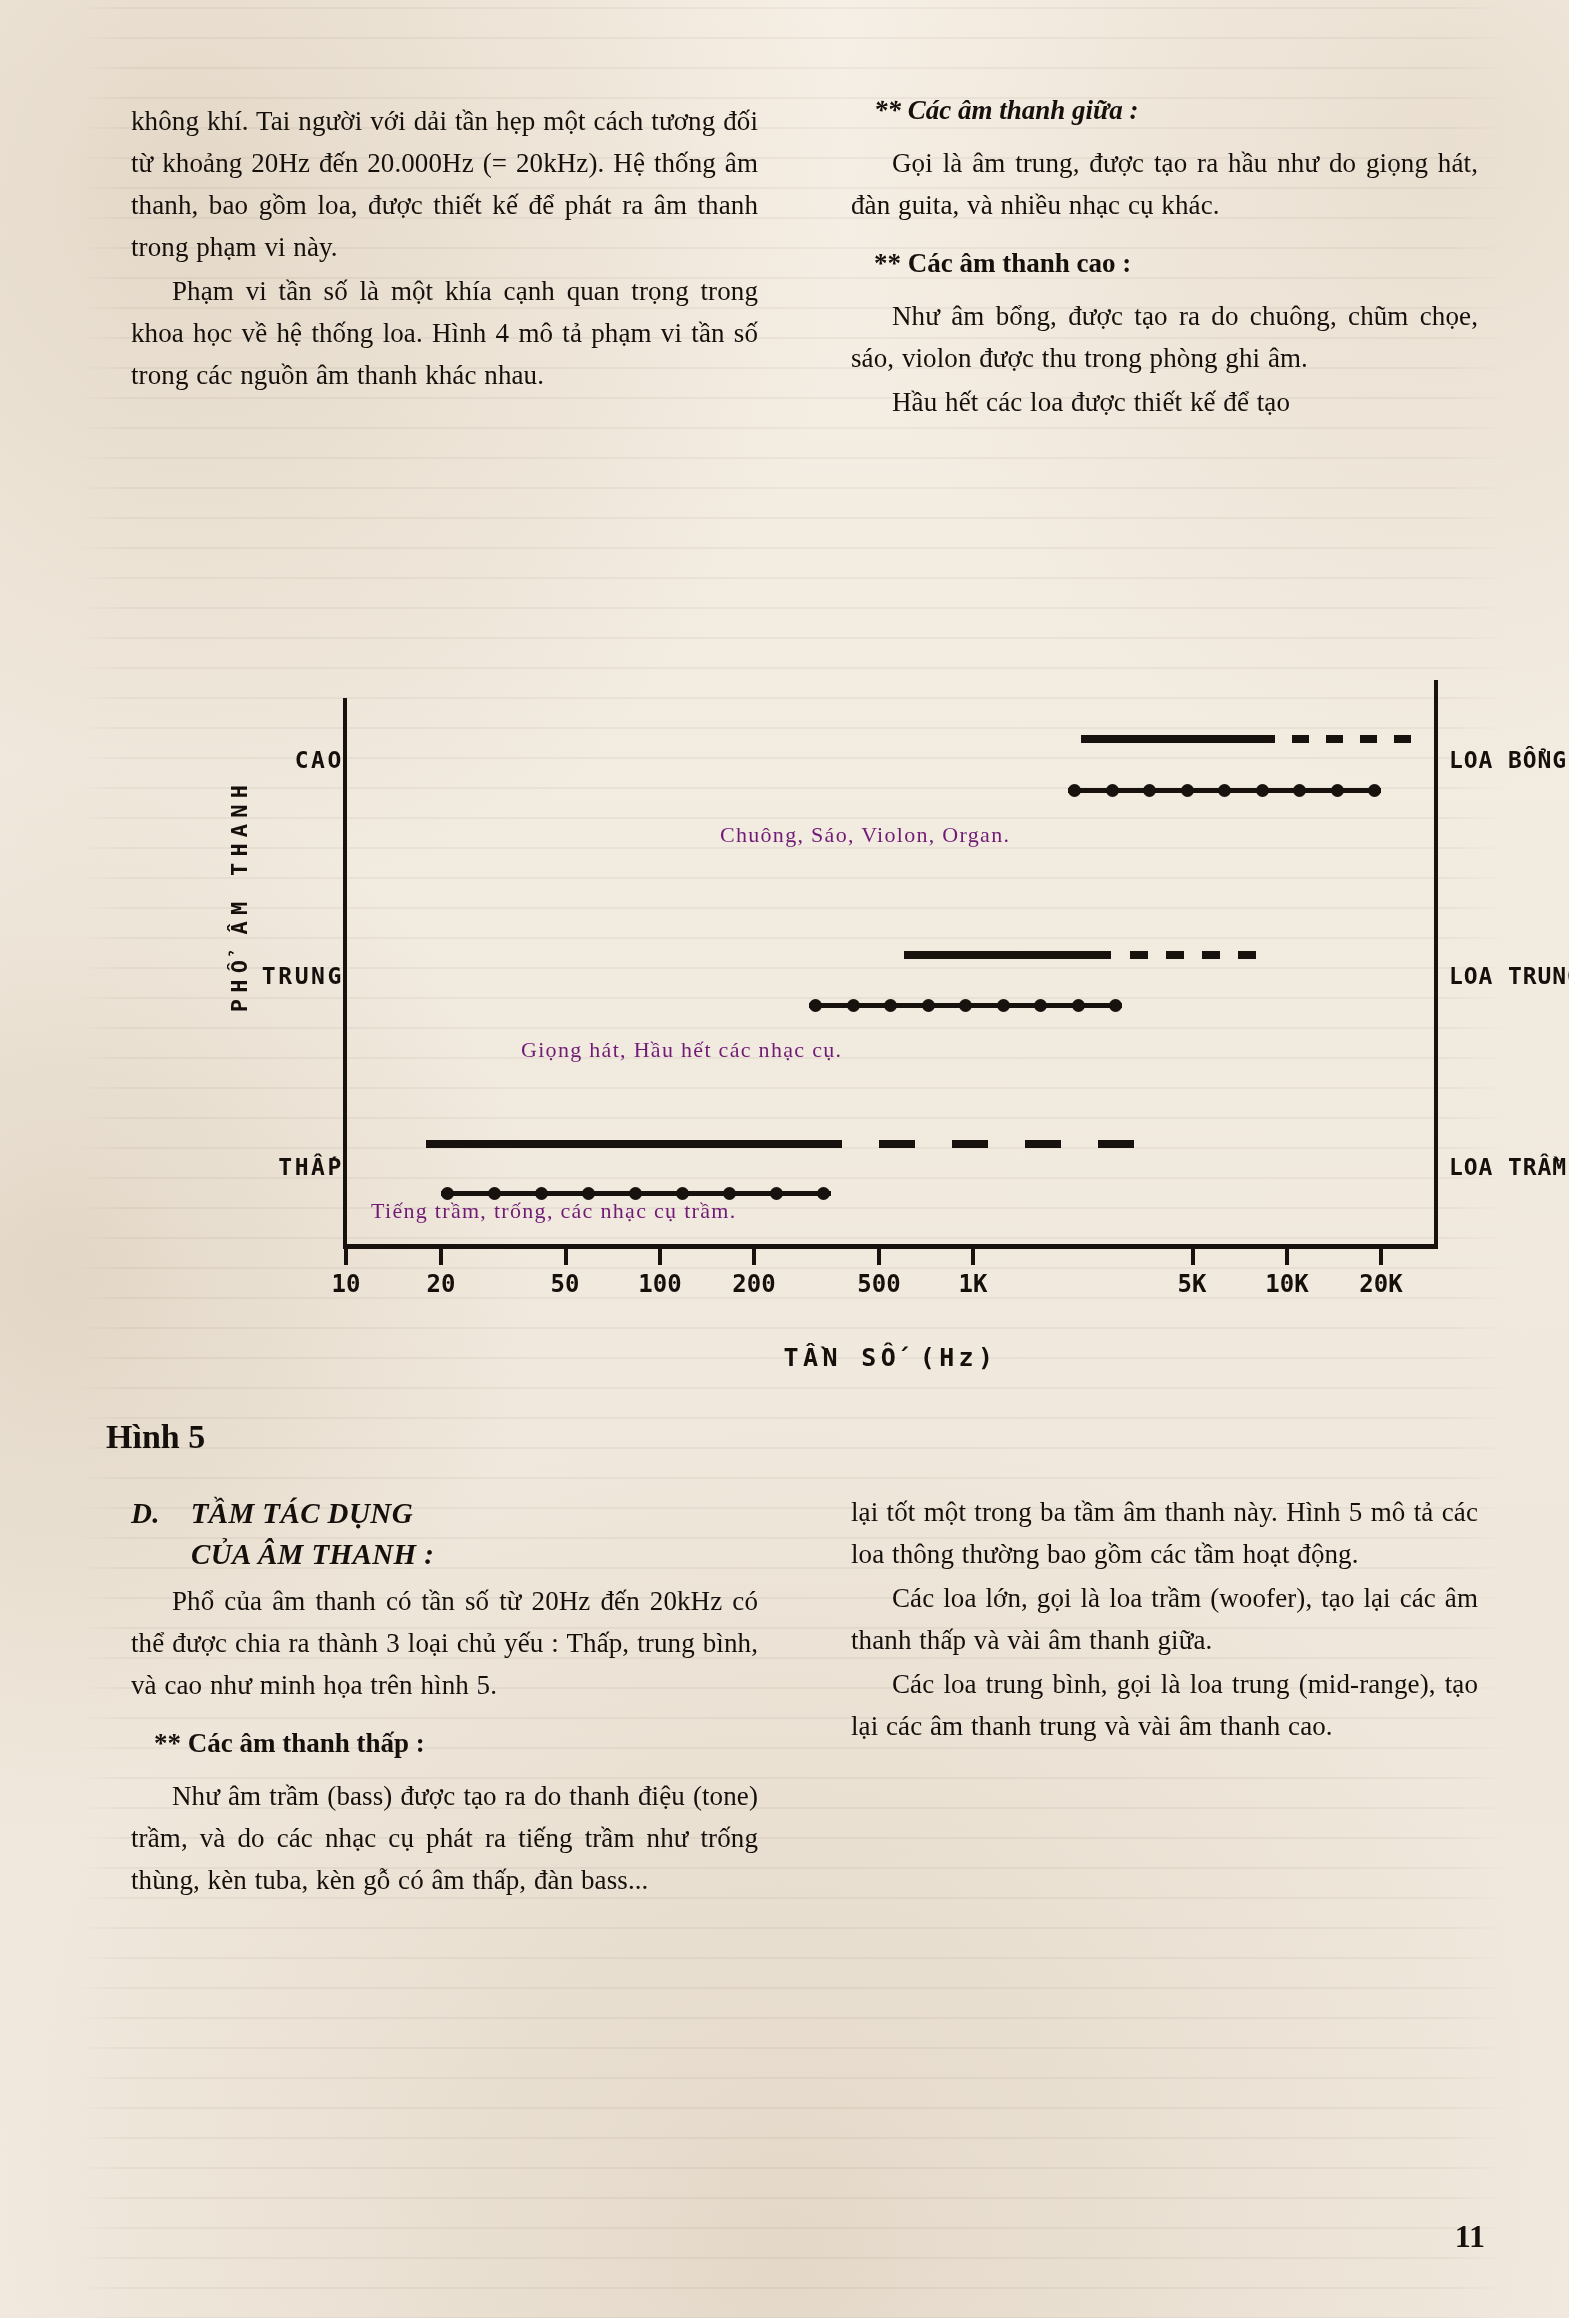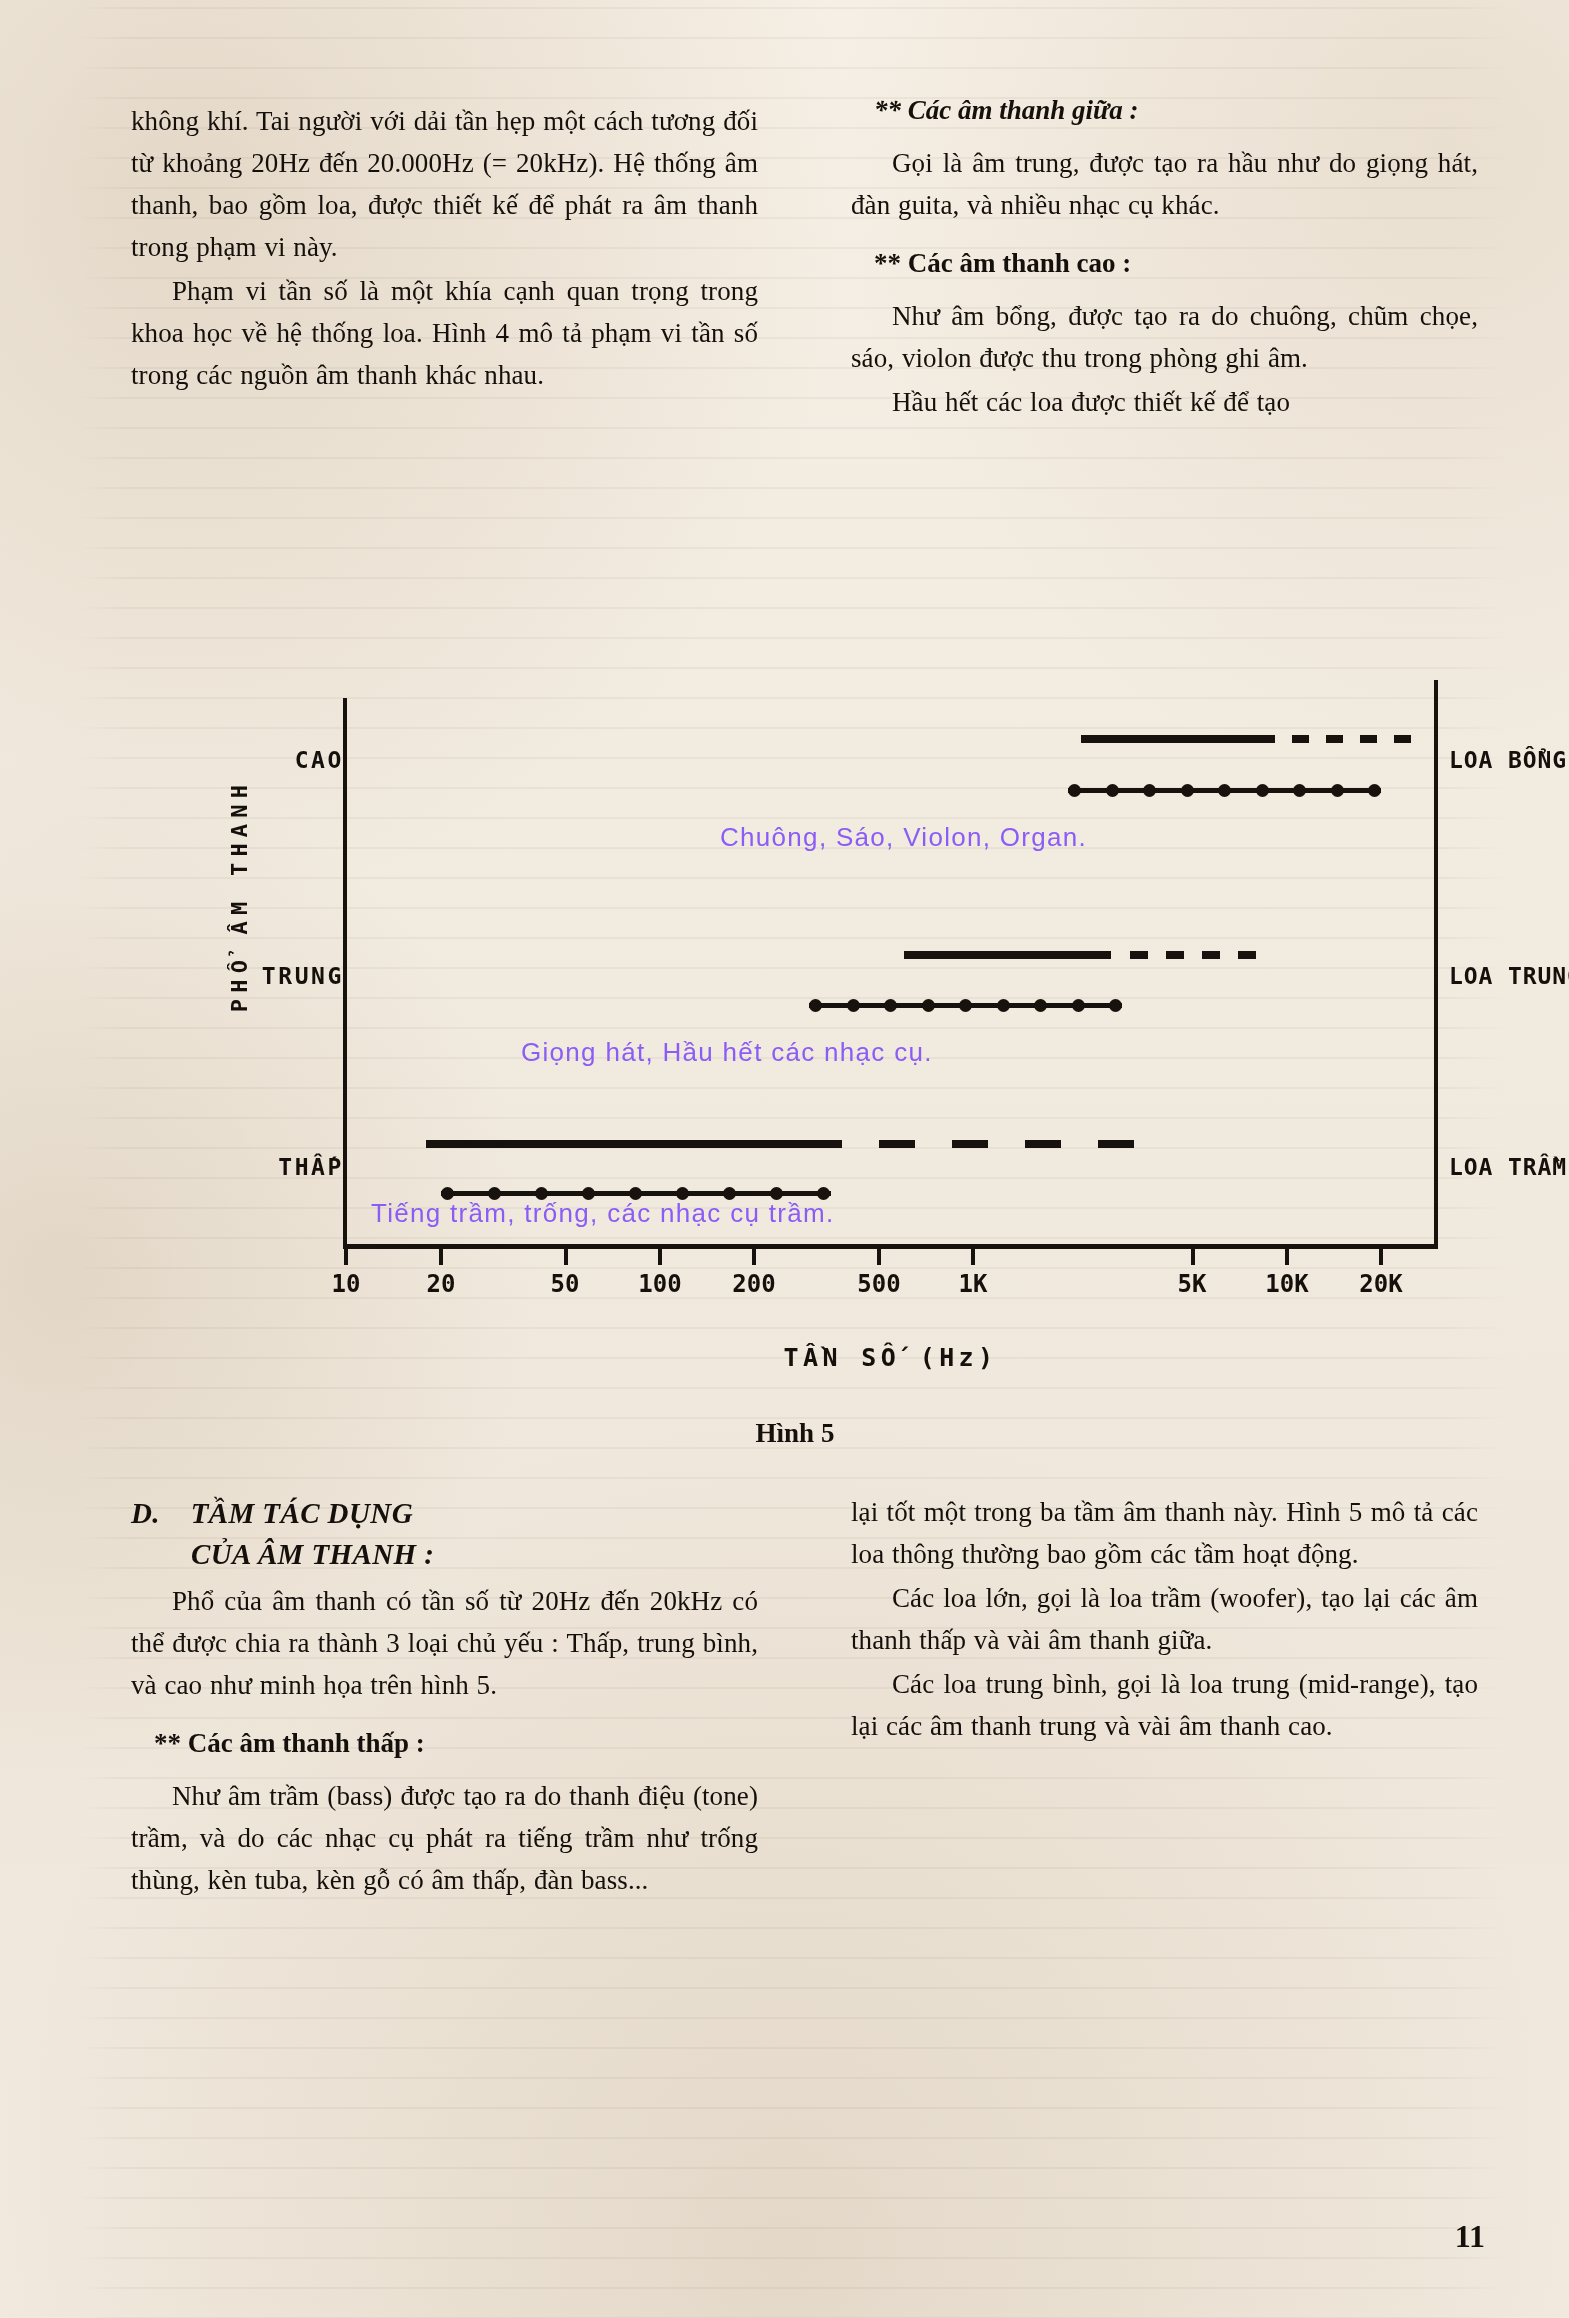--- a/index.html
+++ b/index.html
@@ -85,23 +85,23 @@
     font-family:"DejaVu Sans Mono", monospace;
     font-weight:bold; font-size:23px; letter-spacing:2.6px;
   }
   .rlabel{
     position:absolute; left:1343px;
     font-family:"DejaVu Sans Mono", monospace;
     font-weight:bold; font-size:23px; letter-spacing:0.9px; white-space:nowrap;
   }
   .srclabel{
     position:absolute;
-    font-family:Liberation Sans, sans-serif;
-    font-size:26px; letter-spacing:1.3px; white-space:nowrap;
-    color:#8b5cf6;
+    font-family:Liberation Serif, serif;
+    font-size:22px; letter-spacing:1.3px; white-space:nowrap;
+    color:#701a75;
   }
 
   
   .spk-bar{position:absolute; height:8px;}
   .spk-bar .solid{position:absolute; left:0; top:0; height:8px; background:#17120d;}
   .spk-bar .dash{position:absolute; top:0; height:8px; background:#17120d;}
 
   
   .src-bar{position:absolute; height:14px;}
   .src-bar .rule{position:absolute; left:0; top:5.3px; height:4.4px; width:100%; background:#17120d;}
@@ -114,22 +114,22 @@
     font-family:"DejaVu Sans Mono", monospace;
     font-weight:bold; font-size:24px;
     transform:translateX(-50%); white-space:nowrap;
   }
   .xtitle{
     position:absolute; left:237px; top:645px; width:1095px; text-align:center;
     font-family:"DejaVu Sans Mono", monospace;
     font-weight:bold; font-size:25px; letter-spacing:4.4px;
   }
   .figcap{
-    position:absolute; left:106px; top:1418px; width:1378px; text-align:center;
-    font-size:27px; font-weight:bold;
+    position:absolute; left:106px; top:1418px; width:1378px; 
+    font-size:34px; font-weight:bold;
   }
 
   .pageno{
     position:absolute; right:85px; bottom:64px;
     font-size:32px; font-weight:bold;
   }
 </style>
 </head>
 <body>
 

